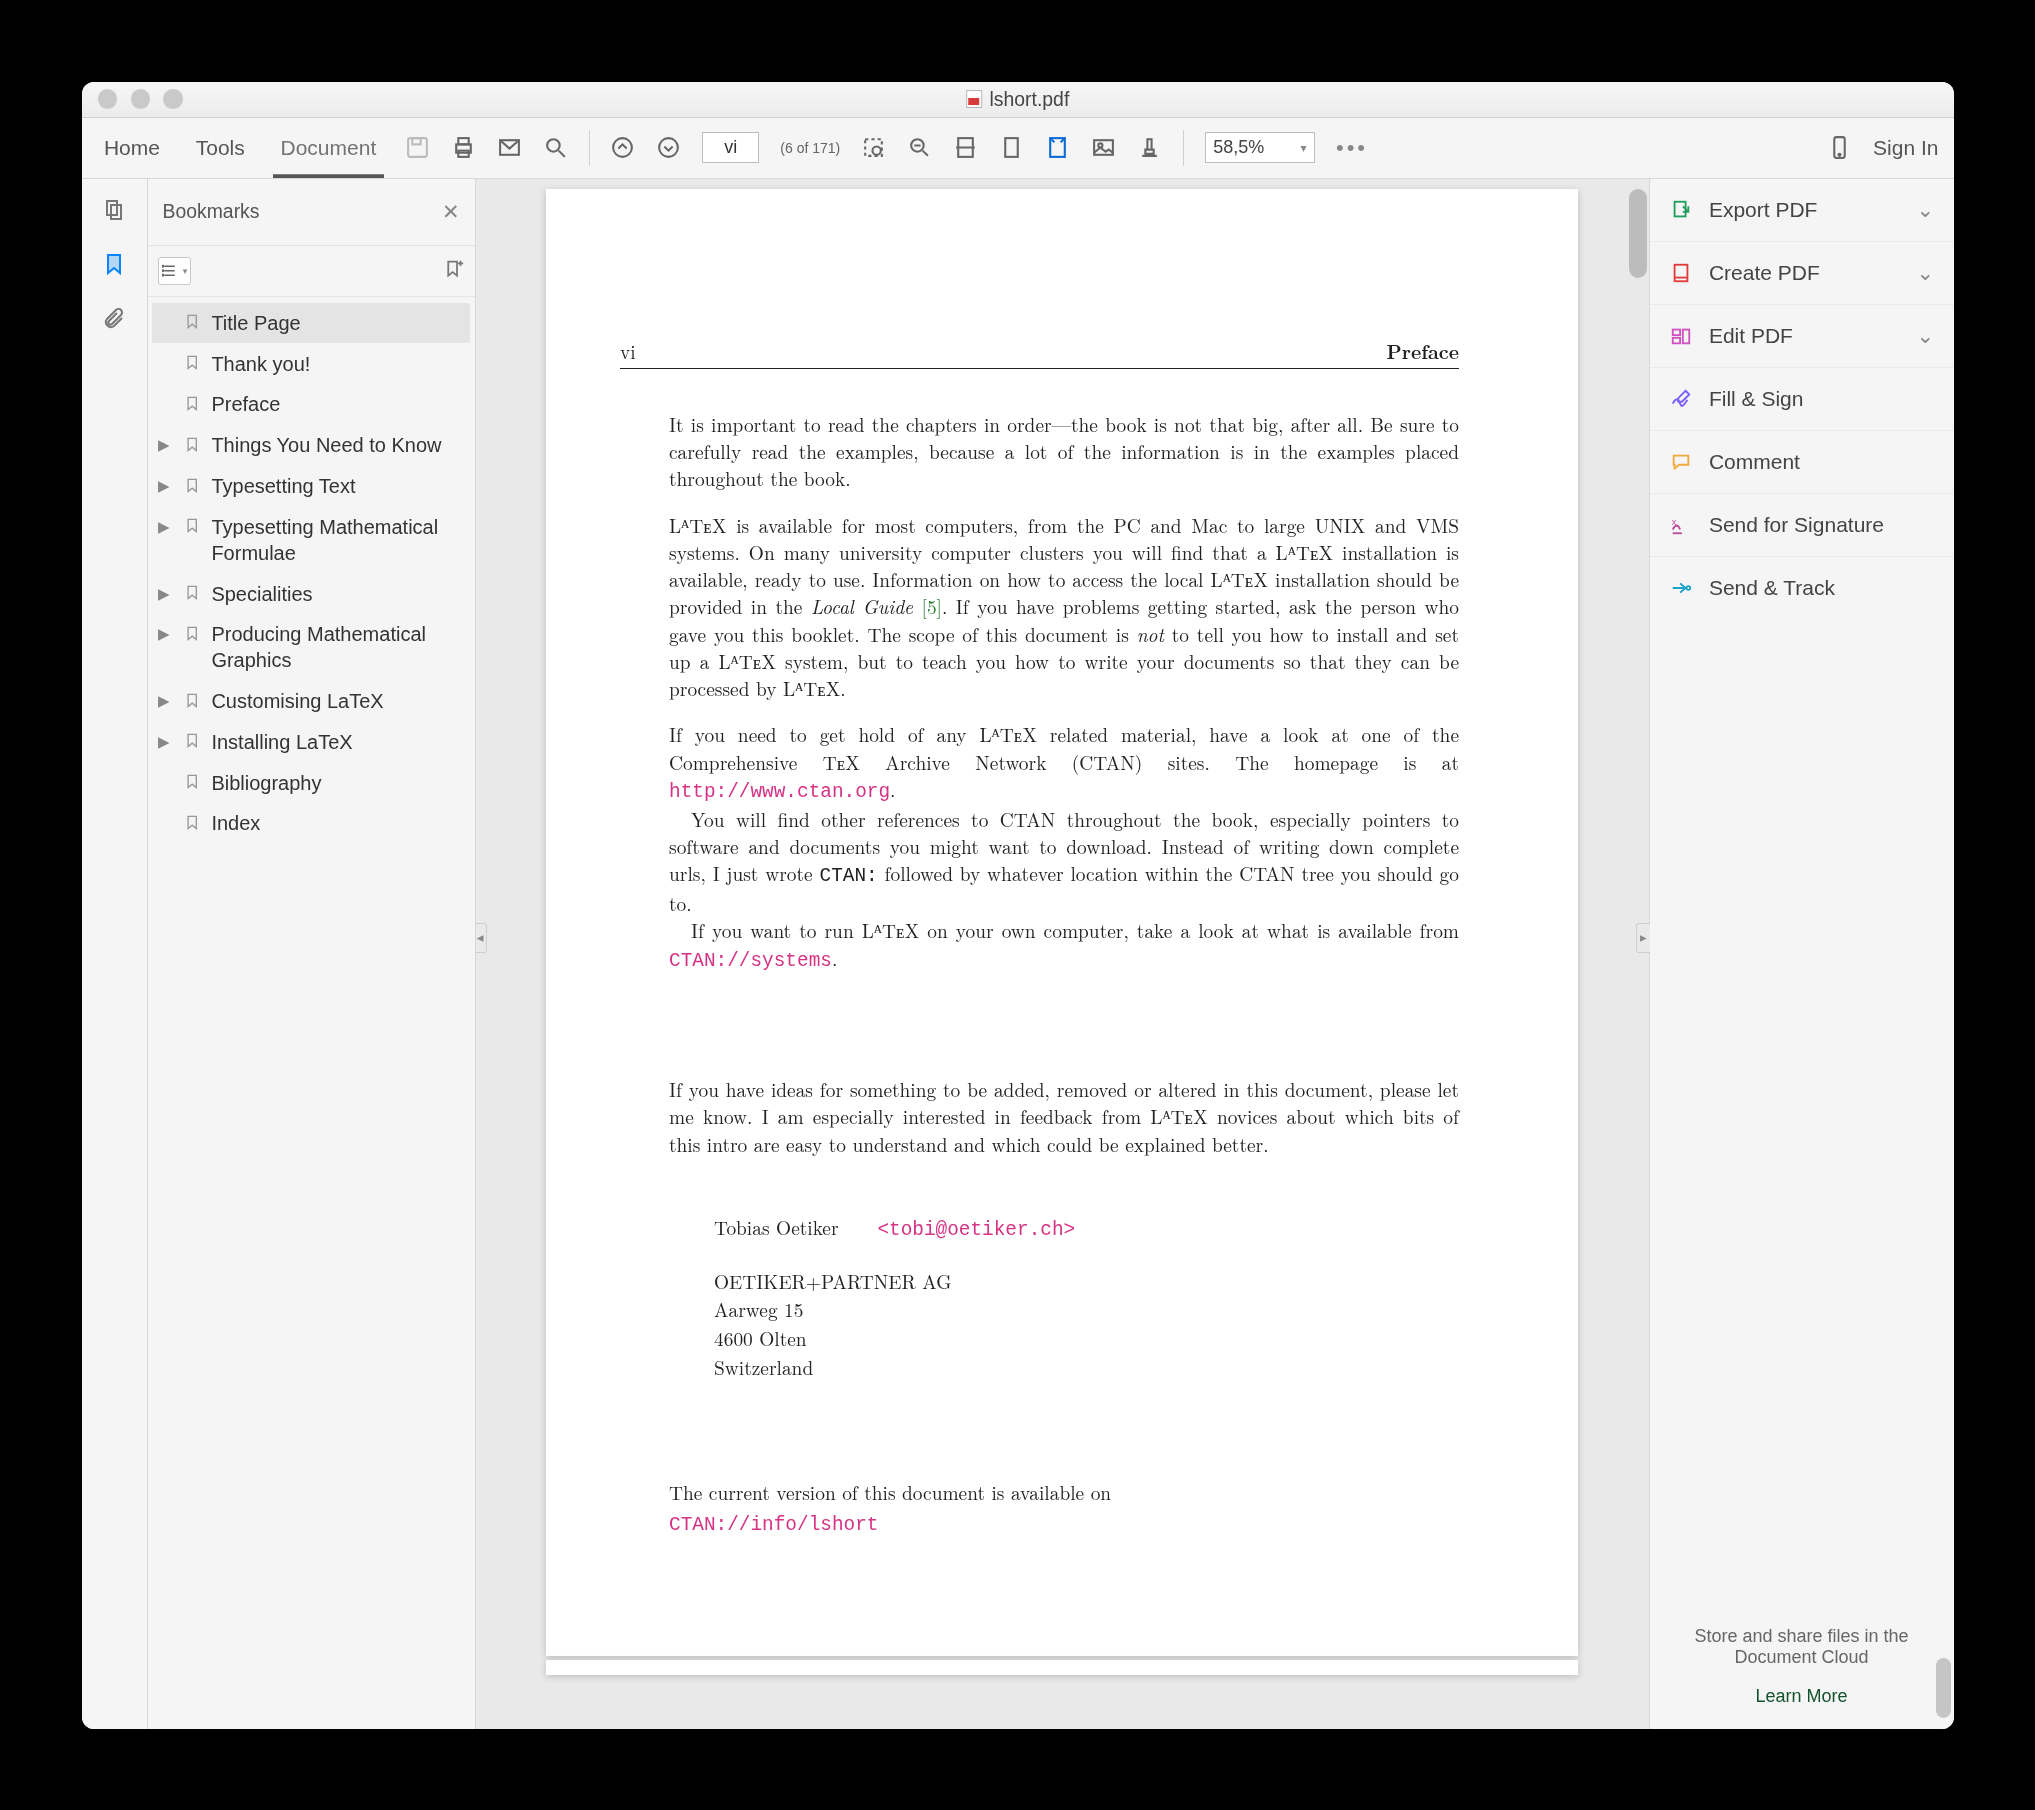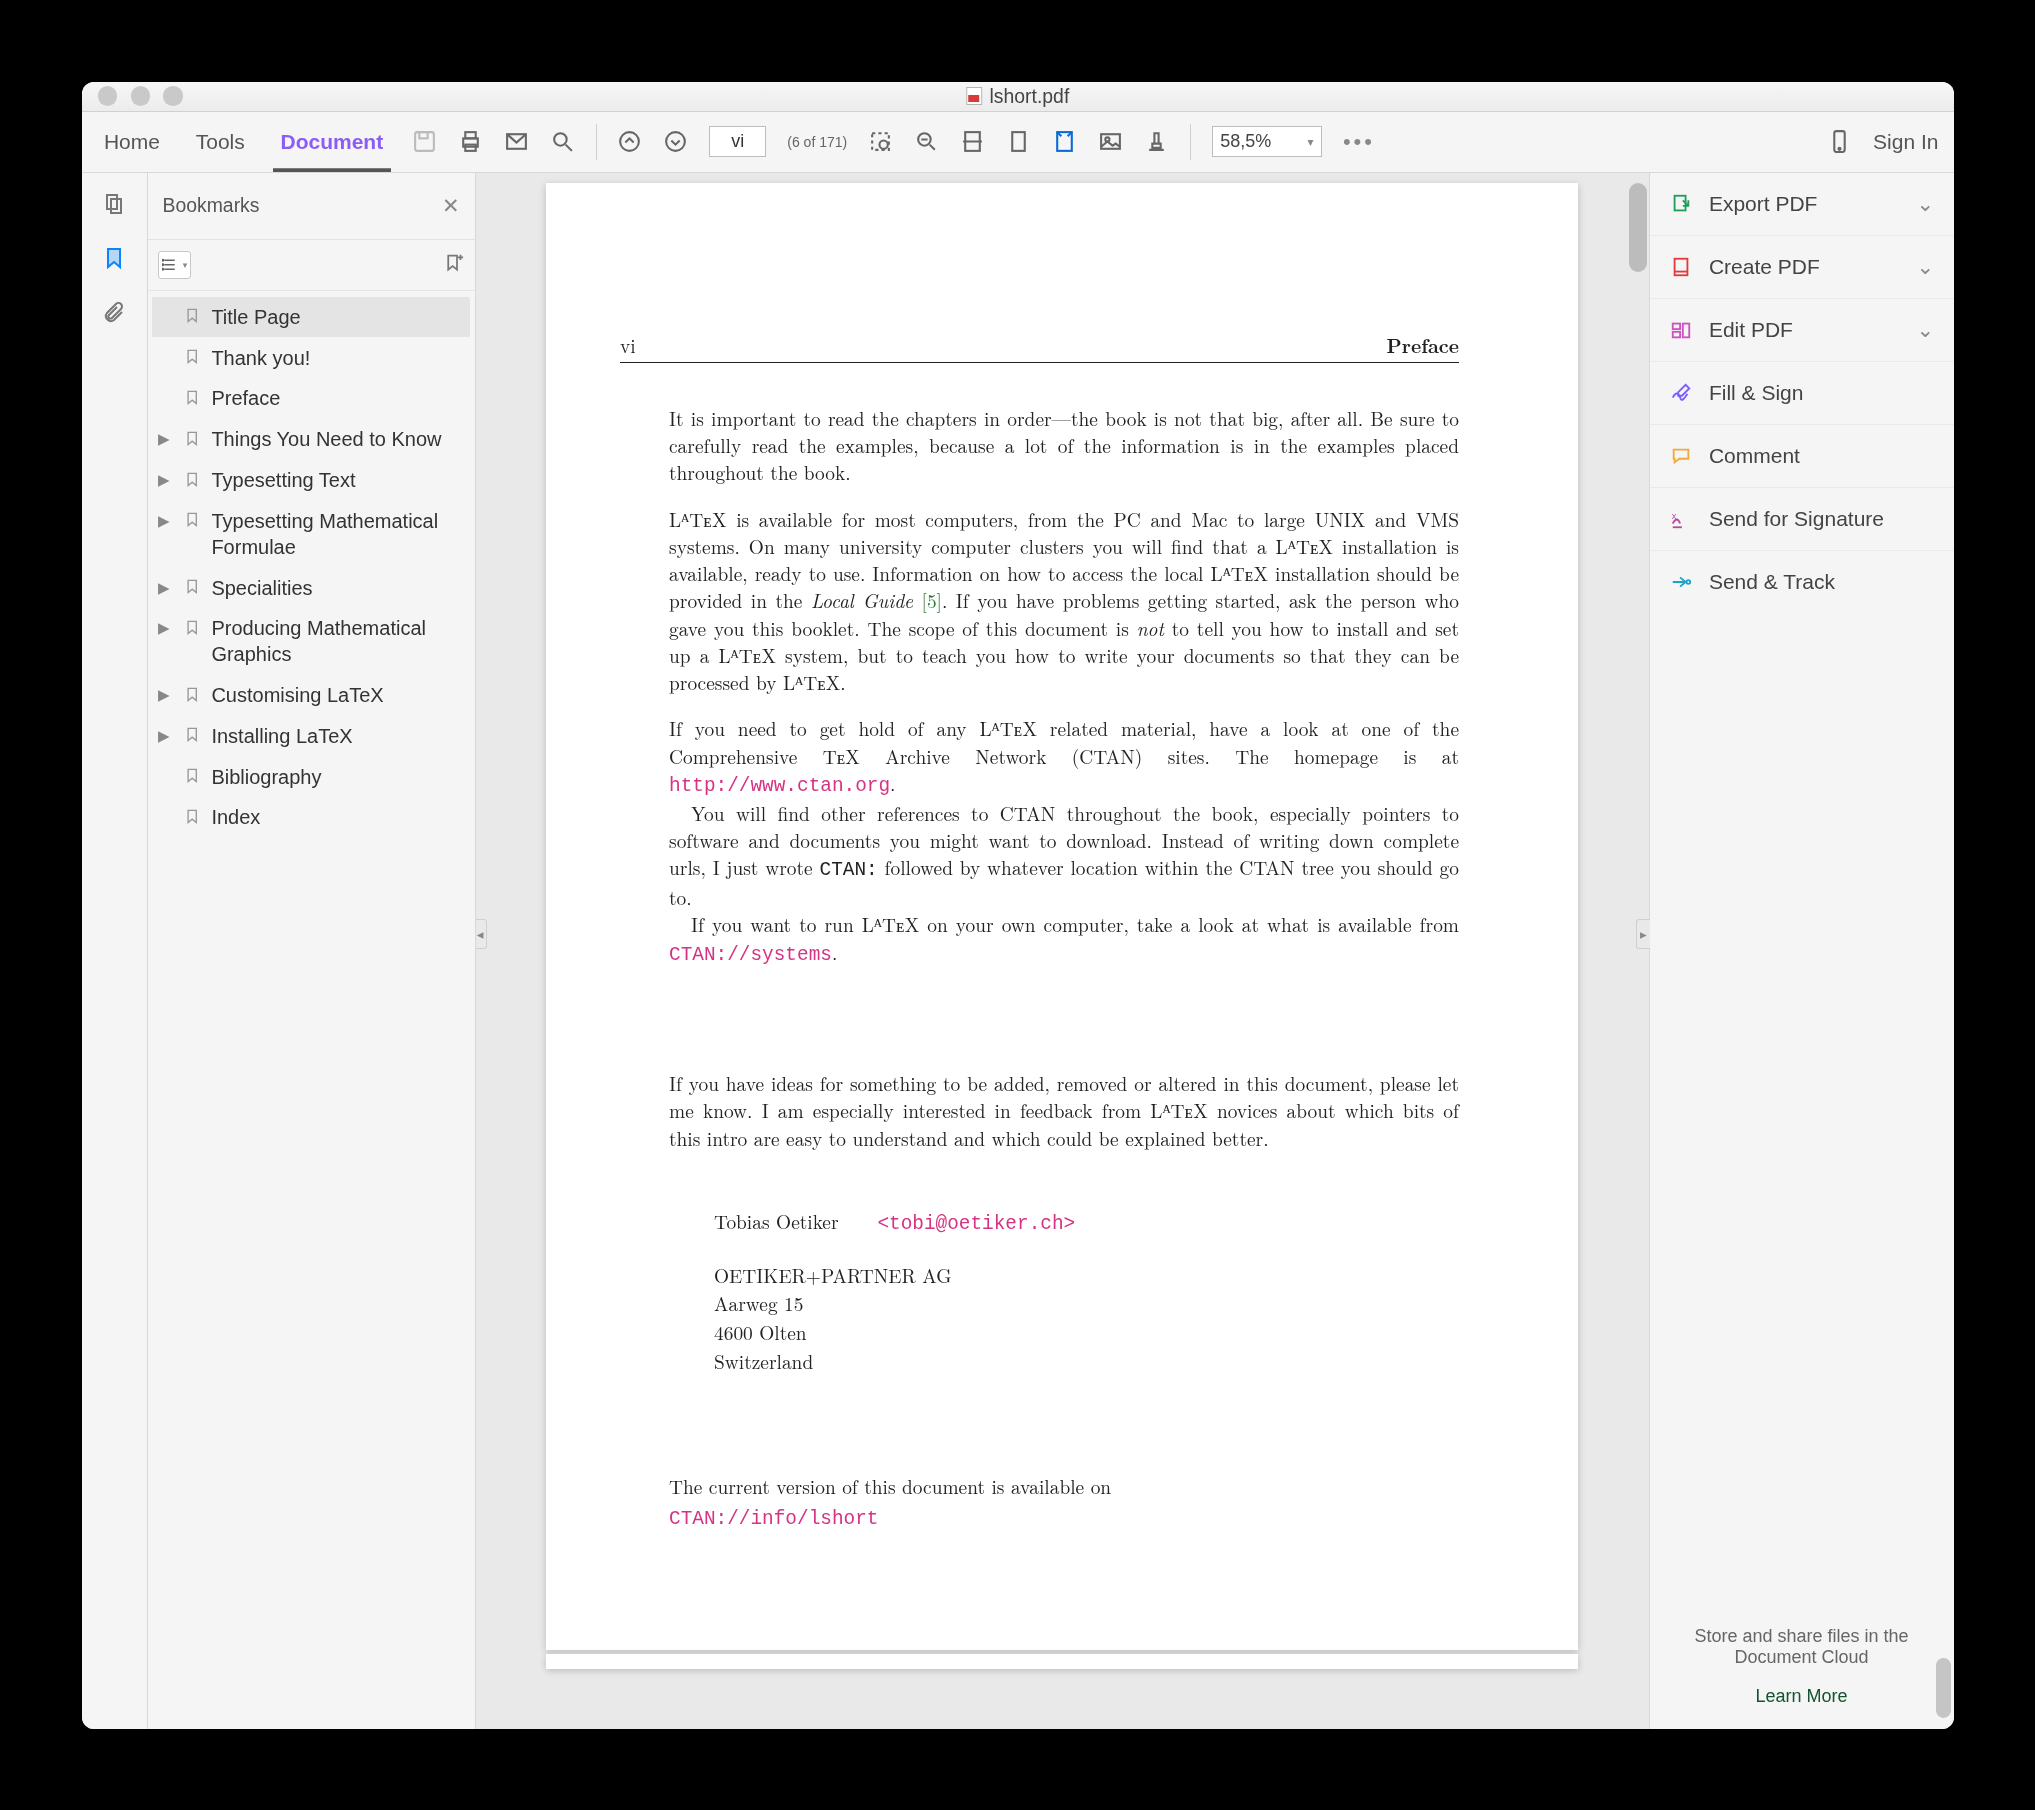--- a/index.html
+++ b/index.html
@@ -1,31 +1,31 @@
 <!DOCTYPE html>
 <html style="font-size:12px"><head>
 <meta charset="utf-8">
 <style>
 * { box-sizing: border-box; margin: 0; padding: 0; }
 body { background: #000; font-family: -apple-system, "Helvetica Neue", Arial, sans-serif; font-size: 9.7px; color: #333; width: 2035px; height: 1810px; display: flex; align-items: center; justify-content: center; }
 .frame { background: #000; padding: 82px; }
 .window { width: 1872px; height: 1647px; background: #fff; border-radius: 12px; overflow: hidden; display: flex; flex-direction: column; box-shadow: 0 22px 60px rgba(0,0,0,.6); }
 
 
-.titlebar { height: 30px; background: linear-gradient(#f6f6f6,#ececec); border-bottom: 0.7px solid #d0d0d0; display: flex; align-items: center; position: relative; }
+.titlebar { height: 36px; background: linear-gradient(#f6f6f6,#ececec); border-bottom: 0.7px solid #d0d0d0; display: flex; align-items: center; position: relative; }
 .traffic { display: flex; gap: 13.4px; padding-left: 16.4px; }
 .tl { width: 19.4px; height: 19.4px; border-radius: 50%; background: #c9c9c9; }
 .titlebar-center { position: absolute; left: 50%; transform: translateX(-50%); display: flex; align-items: center; gap: 7.4px; font-size: 19.4px; color: #444; }
 .pdf-ic { width: 16.4px; height: 18px; background: #fff; border: 0.7px solid #b5b5b5; position: relative; }
 .pdf-ic::after { content: ""; position: absolute; left: 1.5px; right: 1.5px; bottom: 2.2px; height: 6.7px; background: #d83b3b; }
 
 
 .toolbar { height: 61px; background: #f5f5f5; border-bottom: 0.7px solid #d8d8d8; display: flex; align-items: center; padding: 0 15px; gap: 21px; font-size: 21px; color: #555; }
 .tab { padding: 0 7.4px; height: 61px; display: flex; align-items: center; cursor: pointer; }
-.tab.active { color: #8b5cf6; font-weight: 700; box-shadow: inset 0 -3.7px 0 #555; }
+.tab.active { color: #737373; font-weight: 400; box-shadow: inset 0 -3.7px 0 #555; }
 .ticon { width: 25px; height: 25px; display: flex; align-items: center; justify-content: center; color: #666; fill: none; stroke: #666; stroke-width: 2; }
 .ticon.disabled { color: #bbb; stroke: #bbb; }
 .vsep { width: 0.7px; height: 36px; background: #d0d0d0; }
 .page-input { width: 57px; height: 31px; border: 0.7px solid #bdbdbd; text-align: center; font-size: 18px; color: #333; background: #fff; }
 .page-of { font-size: 14px; color: #666; }
 .spacer { flex: 1; }
 .zoom-box { width: 110px; height: 31px; border: 0.7px solid #bdbdbd; background: #fff; display: flex; align-items: center; justify-content: space-between; padding: 0 7.4px; font-size: 18px; color: #444; }
 .dots { font-size: 22px; letter-spacing: 3px; color: #888; }
 .signin { font-size: 21px; color: #555; }
 

